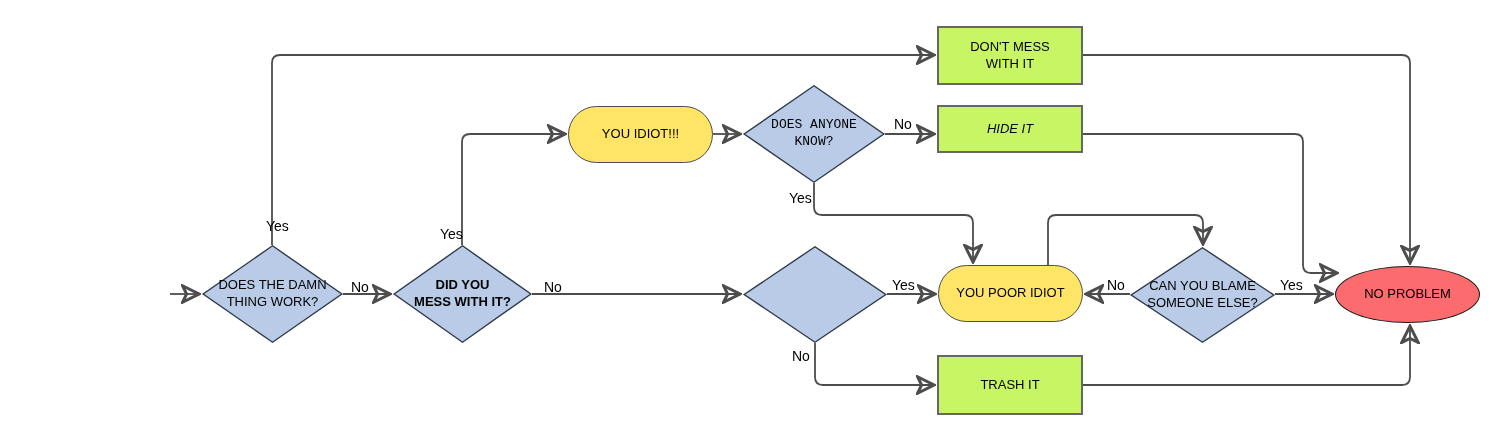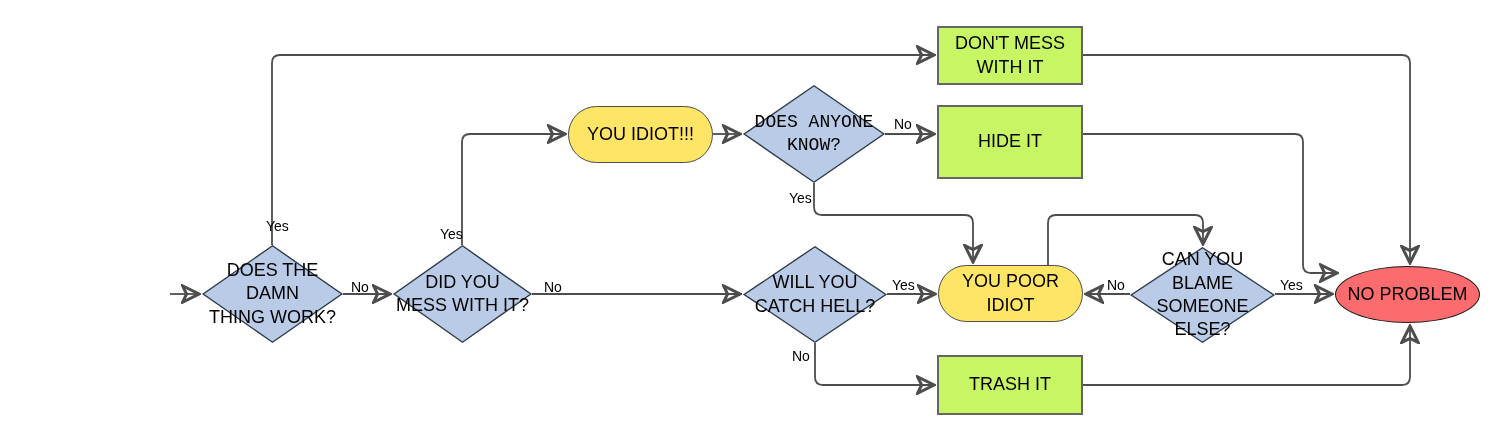--- a/index.html
+++ b/index.html
@@ -26,21 +26,21 @@
     position: absolute;
     display: flex;
     align-items: center;
     justify-content: center;
     box-sizing: border-box;
     text-align: center;
   }
   .node-label {
     position: relative;
     z-index: 2;
-    font-size: 18px;
+    font-size: 13px;
     line-height: 1.3;
     white-space: pre-line;
   }
   .ellipse {
     border-radius: 50%;
     border: 1.5px solid #1a1a1a;
     background: var(--c-terminator, #FC6B6D);
   }
   .rect {
     border: 2px solid #666666;
@@ -66,25 +66,25 @@
     stroke-width: 1.4;
   }
   .elbl {
     position: absolute;
     font-size: 14px;
     z-index: 3;
   }
   
   .n-start     { left: 25px;   top: 265px; width: 145px; height: 59px; }
   .n-d1        { left: 202px;  top: 245px; width: 141px; height: 98px; text-align: center; }
-  .n-d2        { left: 393px;  top: 245px; width: 139px; height: 98px; }
+  .n-d2        { left: 393px;  top: 245px; width: 139px; height: 98px; font-weight: bold; }
   .n-idiot     { left: 568px;  top: 106px; width: 145px; height: 57px; }
   .n-d3        { left: 743px;  top: 85px;  width: 142px; height: 98px; font-family: Liberation Mono, monospace; }
   .n-dontmess  { left: 937px;  top: 26px;  width: 146px; height: 59px; }
-  .n-hideit    { left: 937px;  top: 105px; width: 146px; height: 74px; }
+  .n-hideit    { left: 937px;  top: 105px; width: 146px; height: 48px; font-style: italic; }
   .n-d4        { left: 743px;  top: 246px; width: 144px; height: 97px; }
   .n-pooridiot { left: 938px;  top: 265px; width: 145px; height: 57px; }
   .n-d5        { left: 1130px; top: 247px; width: 145px; height: 96px; }
   .n-noproblem { left: 1335px; top: 266px; width: 145px; height: 57px; }
   .n-trashit   { left: 937px;  top: 355px; width: 146px; height: 60px; }
   
   .l-d1yes { left: 266px;  top: 218px; }
   .l-d1no  { left: 351px;  top: 279px; }
   .l-d2yes { left: 440px;  top: 226px; }
   .l-d2no  { left: 544px;  top: 279px; }
@@ -159,22 +159,20 @@
   </div>
 
   <div class="node rect n-hideit">
     <div class="node-label">HIDE IT</div>
   </div>
 
   <div class="node diamond n-d4">
     <svg class="shape" viewBox="0 0 100 100" preserveAspectRatio="none">
       <polygon points="50,0.8 99.2,50 50,99.2 0.8,50" vector-effect="non-scaling-stroke"></polygon>
     </svg>
-    <div class="node-label">WILL YOU
-CATCH HELL?</div>
   </div>
 
   <div class="node stadium n-pooridiot">
     <div class="node-label">YOU POOR IDIOT</div>
   </div>
 
   <div class="node diamond n-d5">
     <svg class="shape" viewBox="0 0 100 100" preserveAspectRatio="none">
       <polygon points="50,0.8 99.2,50 50,99.2 0.8,50" vector-effect="non-scaling-stroke"></polygon>
     </svg>

